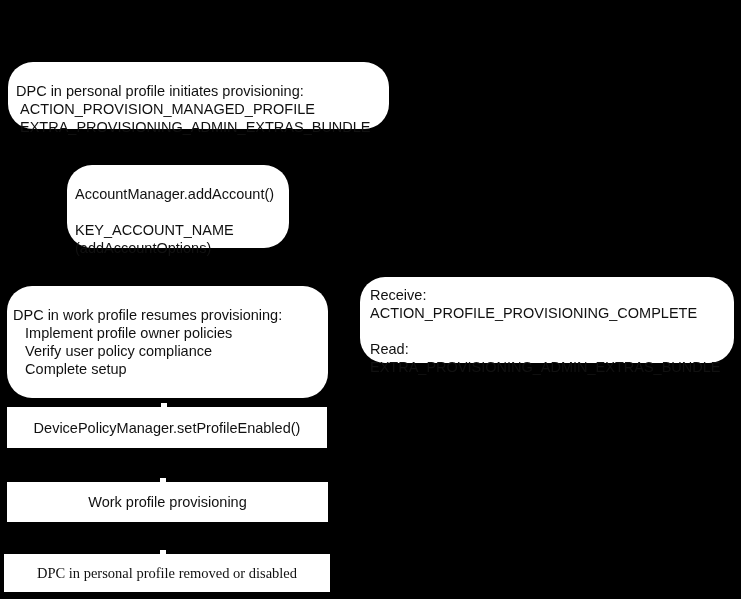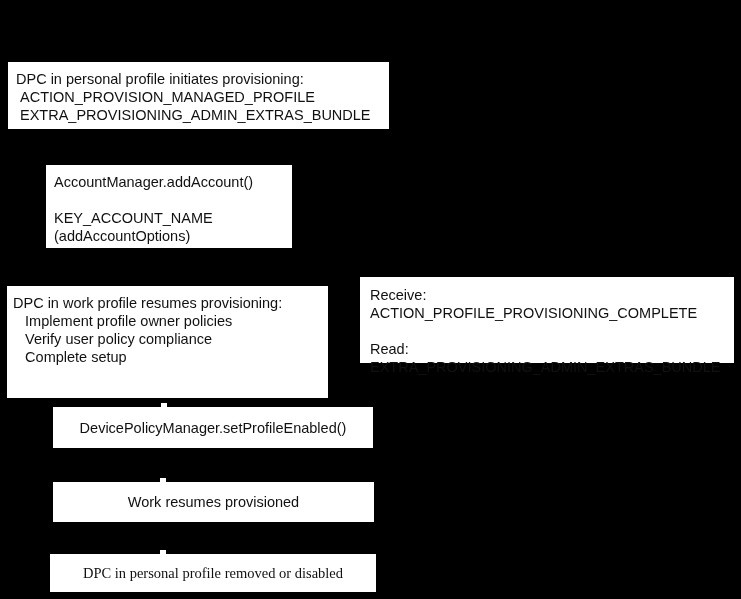--- a/index.html
+++ b/index.html
@@ -20,48 +20,48 @@
     background: #ffffff;
     color: #111111;
     font-size: 14.5px;
     line-height: 18px;
     box-sizing: border-box;
   }
   .flow-box .box-text {
     white-space: pre-wrap;
   }
   .flow-box.left-text {
-    padding: 8px 4px 0 8px;
+    padding: 20px 4px 0 8px;
+    border-radius: 25px;
   }
   .flow-box.center-text {
     display: flex;
     align-items: center;
     justify-content: center;
     text-align: center;
-    margin-left: 46px;
   }
   .connector-stub {
     position: absolute;
     width: 6px;
     height: 4px;
     background: #ffffff;
   }
 </style>
 </head>
 <body>
 
 <div class="canvas">
 
   <div class="flow-box left-text" style="left:8px; top:62px; width:381px; height:67px;">
     <div class="box-text">DPC in personal profile initiates provisioning:
  ACTION_PROVISION_MANAGED_PROFILE
  EXTRA_PROVISIONING_ADMIN_EXTRAS_BUNDLE</div>
   </div>
 
-  <div class="flow-box left-text" style="left:46px; top:165px; width:246px; height:83px;">
+  <div class="flow-box left-text" style="left:67px; top:165px; width:222px; height:83px;">
     <div class="box-text">AccountManager.addAccount()
 
 KEY_ACCOUNT_NAME
 (addAccountOptions)</div>
   </div>
 
   <div class="flow-box left-text" style="left:7px; top:286px; width:321px; height:112px; padding-left:6px;">
     <div class="box-text">DPC in work profile resumes provisioning:
    Implement profile owner policies
    Verify user policy compliance
@@ -78,21 +78,21 @@
 
   <div class="connector-stub" style="left:161px; top:403px;"></div>
 
   <div class="flow-box center-text" style="left:7px; top:407px; width:320px; height:41px;">
     <div class="box-text">DevicePolicyManager.setProfileEnabled()</div>
   </div>
 
   <div class="connector-stub" style="left:160px; top:478px;"></div>
 
   <div class="flow-box center-text" style="left:7px; top:482px; width:321px; height:40px;">
-    <div class="box-text">Work resumes provisioned</div>
+    <div class="box-text">Work profile provisioning</div>
   </div>
 
   <div class="connector-stub" style="left:160px; top:550px;"></div>
 
   <div class="flow-box center-text" style="left:4px; top:554px; width:326px; height:38px;font-family:Liberation Serif, serif;">
     <div class="box-text">DPC in personal profile removed or disabled</div>
   </div>
 
 </div>
 

